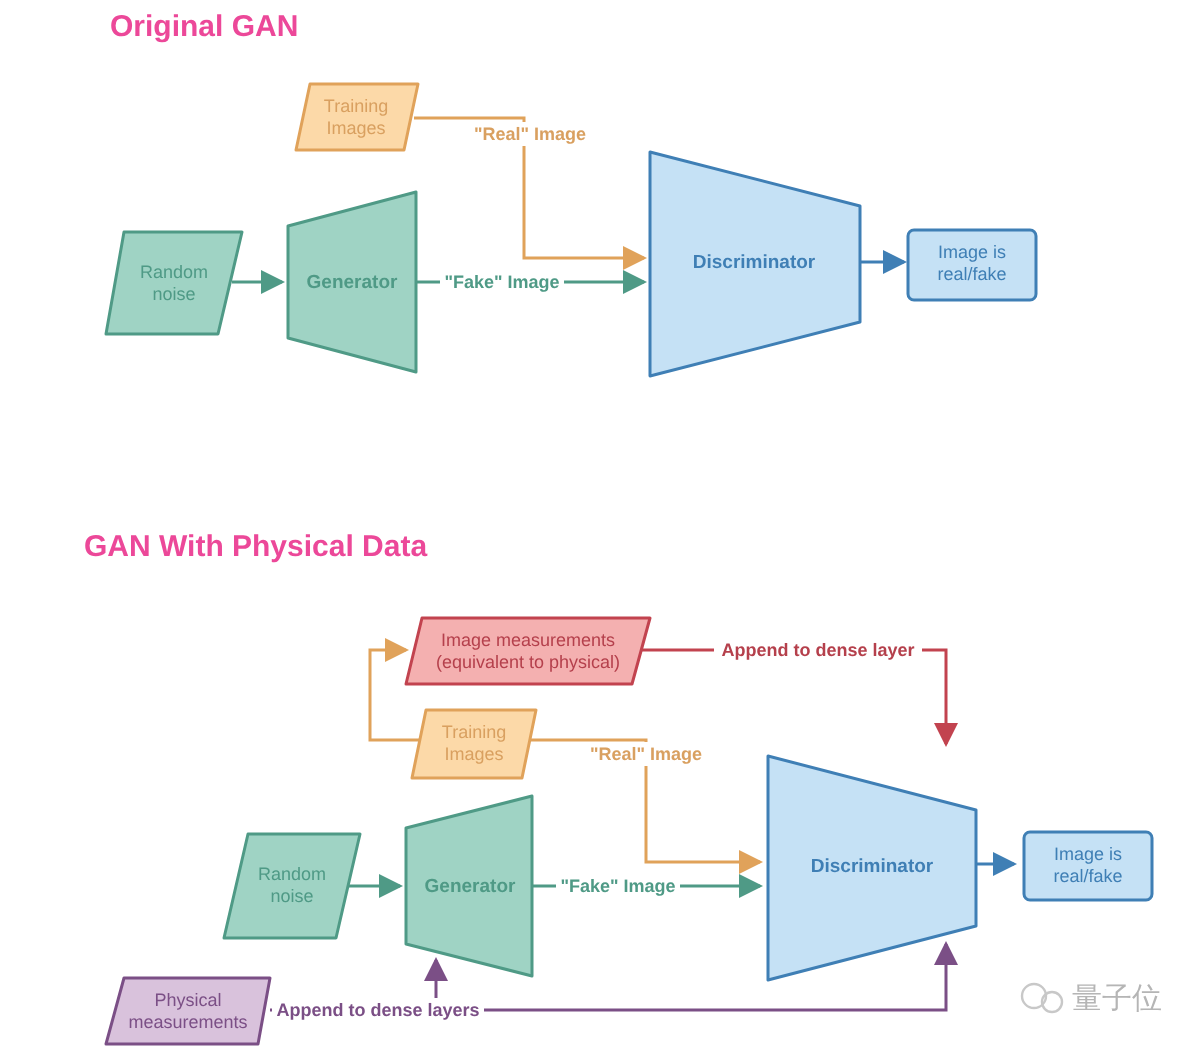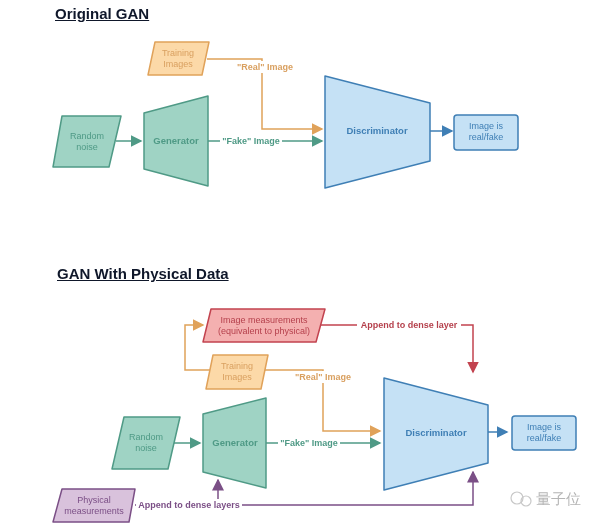--- a/index.html
+++ b/index.html
@@ -1,25 +1,25 @@
 <!DOCTYPE html>
 <html><head>
 <meta charset="utf-8">
 <style>
   html, body { margin:0; padding:0; background:#ffffff; }
   body { width:600px; height:527px; position:relative; overflow:hidden; font-family:"Liberation Sans", sans-serif; }
   svg { position:absolute; left:0; top:0; }
-  .title { position:absolute; font-family:"Liberation Sans", sans-serif; font-weight:bold; font-size:15px; color:#0f172a;text-decoration:underline; }
+  .title { position:absolute; font-family:"Liberation Sans", sans-serif; font-weight:bold; font-size:15px; color:#ec4899; }
   .lbl { font-family:"Liberation Sans", sans-serif; }
 </style>
 </head>
 <body>
 
 <div class="title" style="left:55px;top:5px;">Original GAN</div>
-<div class="title" style="left:57px;top:265px;">GAN With Physical Data</div>
+<div class="title" style="left:42px;top:265px;">GAN With Physical Data</div>
 
 <svg width="600" height="527" viewBox="0 0 600 527">
   <defs>
     <marker id="aO" markerWidth="8" markerHeight="8" refX="7" refY="4" orient="auto">
         <path d="M0,0 L8,4 L0,8 z" fill="#e0a25a"></path>
       </marker>
     <marker id="aG" markerWidth="8" markerHeight="8" refX="7" refY="4" orient="auto">
         <path d="M0,0 L8,4 L0,8 z" fill="#4f9a86"></path>
       </marker>
     <marker id="aB" markerWidth="8" markerHeight="8" refX="7" refY="4" orient="auto">

